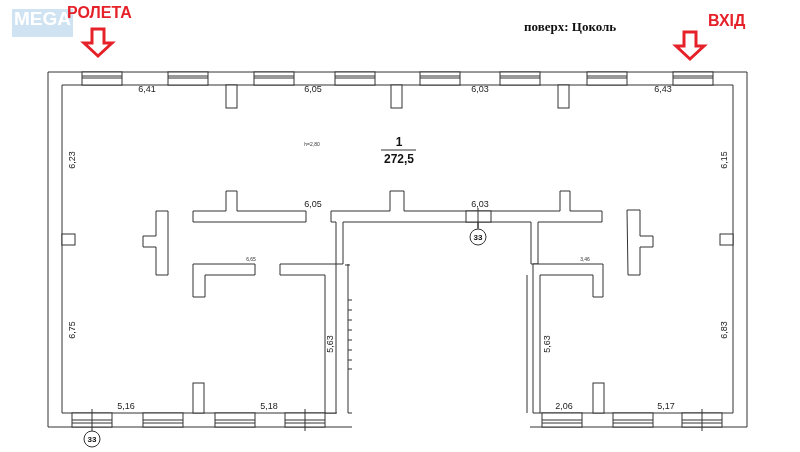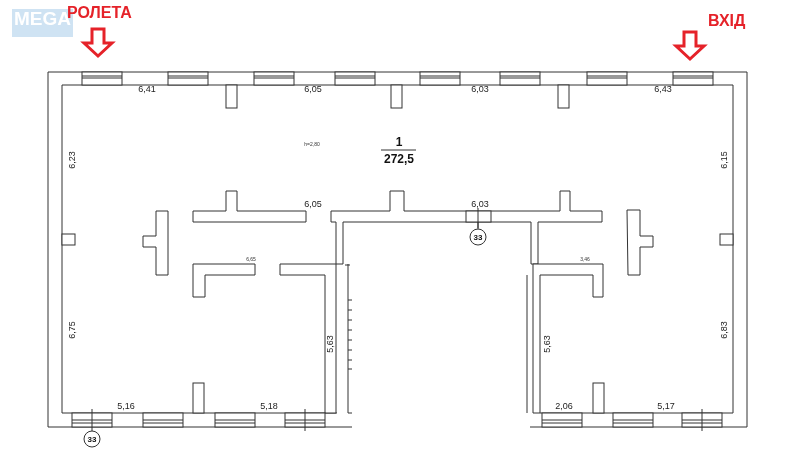--- a/index.html
+++ b/index.html
@@ -17,20 +17,21 @@
   .marker-text { font-family: "Liberation Sans", sans-serif; font-size: 8px; font-weight: bold; fill: #111; }
 </style>
 </head>
 <body>
 
 <div id="canvas">
 
   <div class="logo">MEGA</div>
   <div class="red-label" style="left:67px; top:4px;text-align:center;">РОЛЕТА</div>
   <div class="red-label" style="left:676px; top:12px;margin-left:32px;">ВХІД</div>
+  <div class="floor-label">поверх:  Цоколь</div>
 
   <svg width="800" height="452" viewBox="0 0 800 452">
 
     <g>
       <path d="M92,29 L104,29 L104,43 L112,43 L98,56 L84,43 L92,43 Z" fill="none" stroke="#e52229" stroke-width="3" stroke-linejoin="miter"></path>
     </g>
     <g>
       <path d="M684,32 L696,32 L696,46 L704,46 L690,59 L676,46 L684,46 Z" fill="none" stroke="#e52229" stroke-width="3" stroke-linejoin="miter"></path>
     </g>
 

